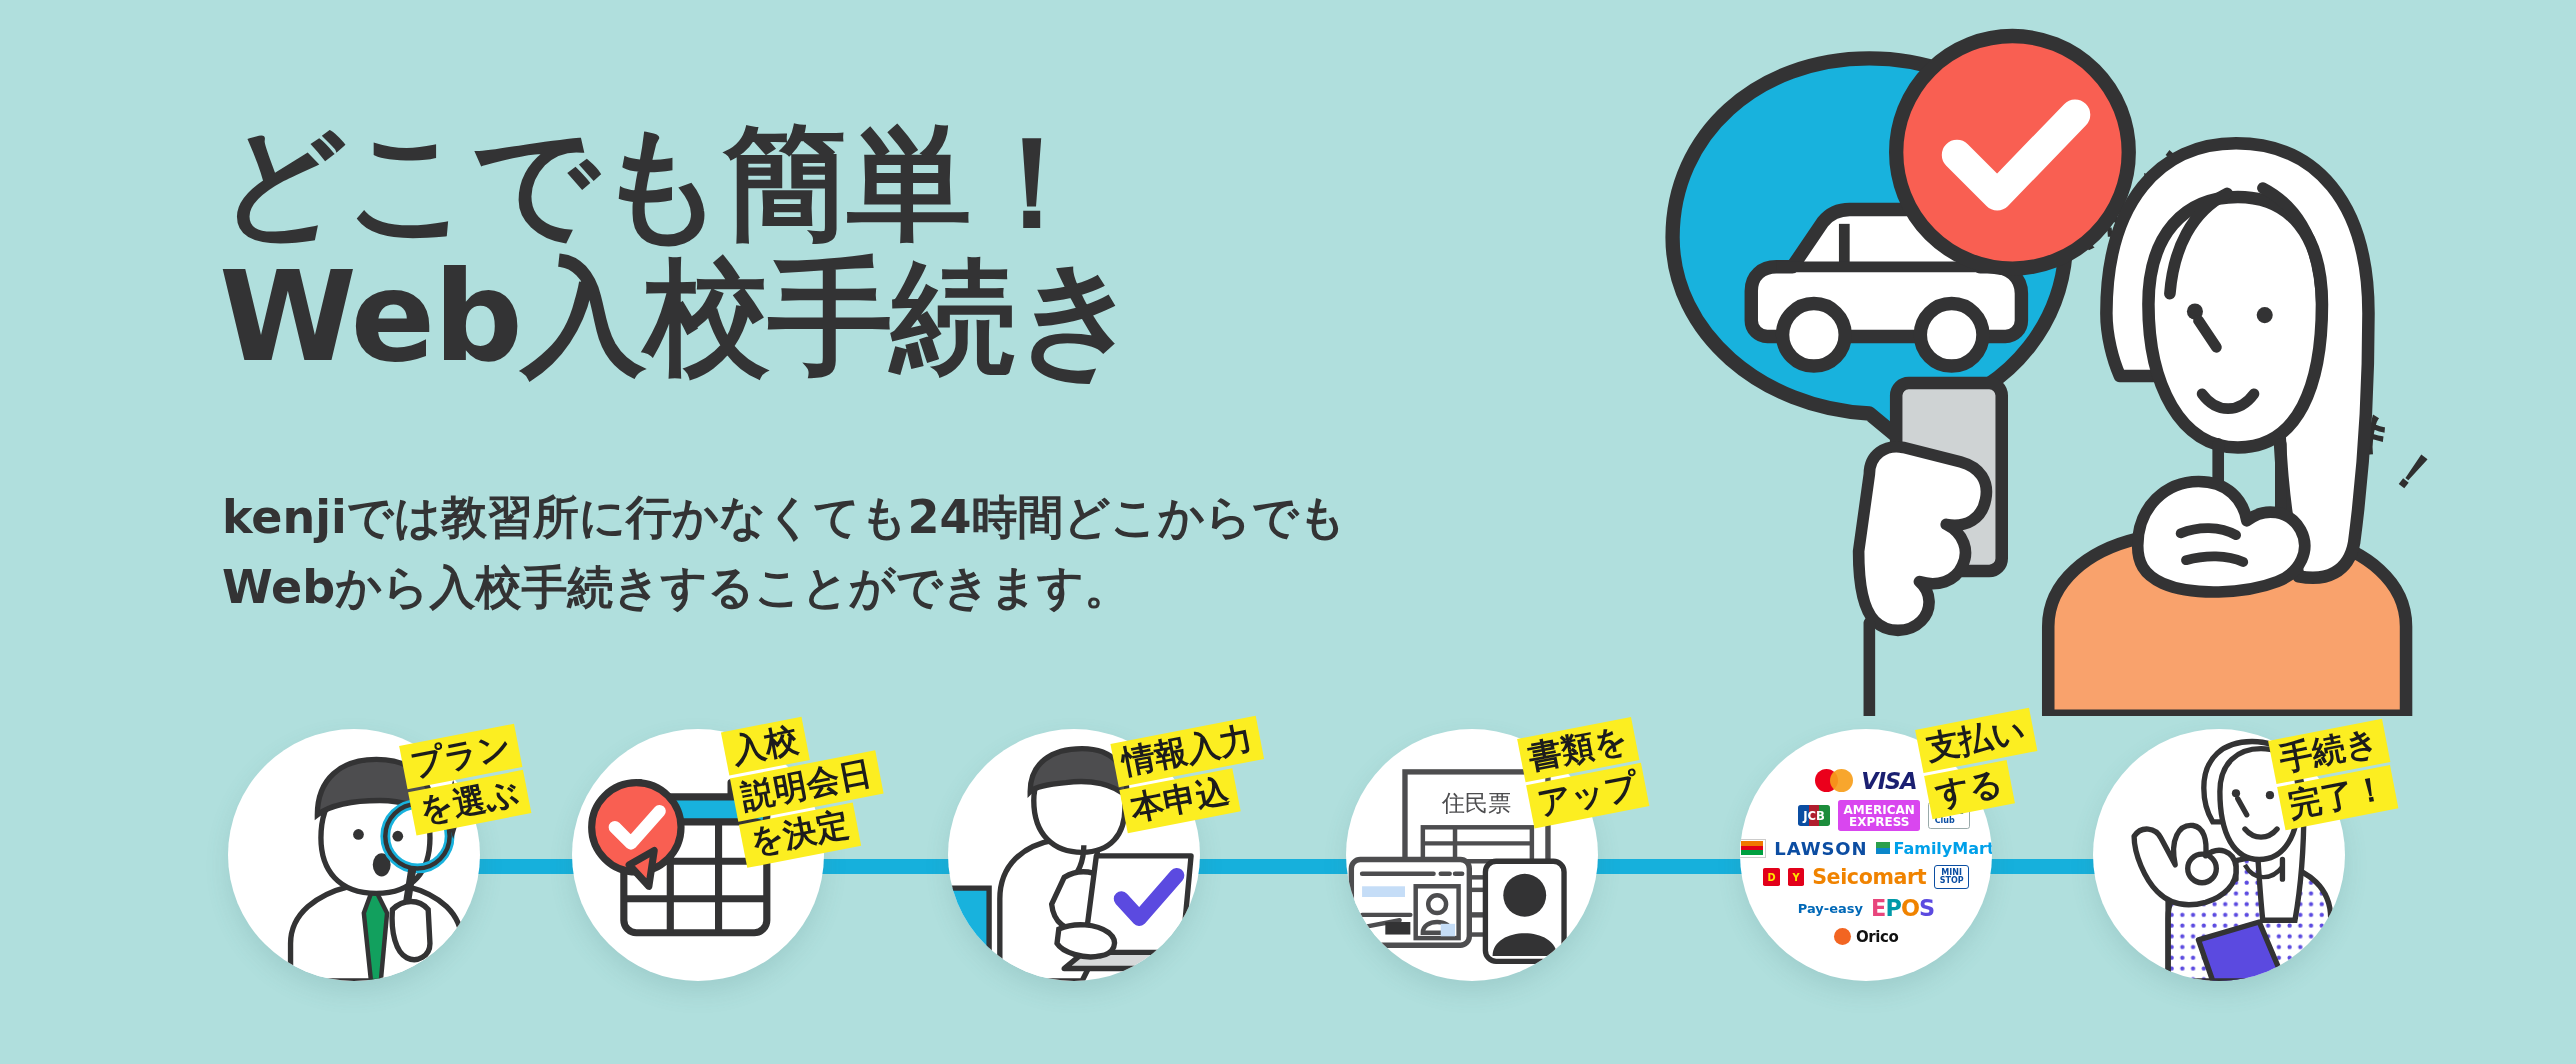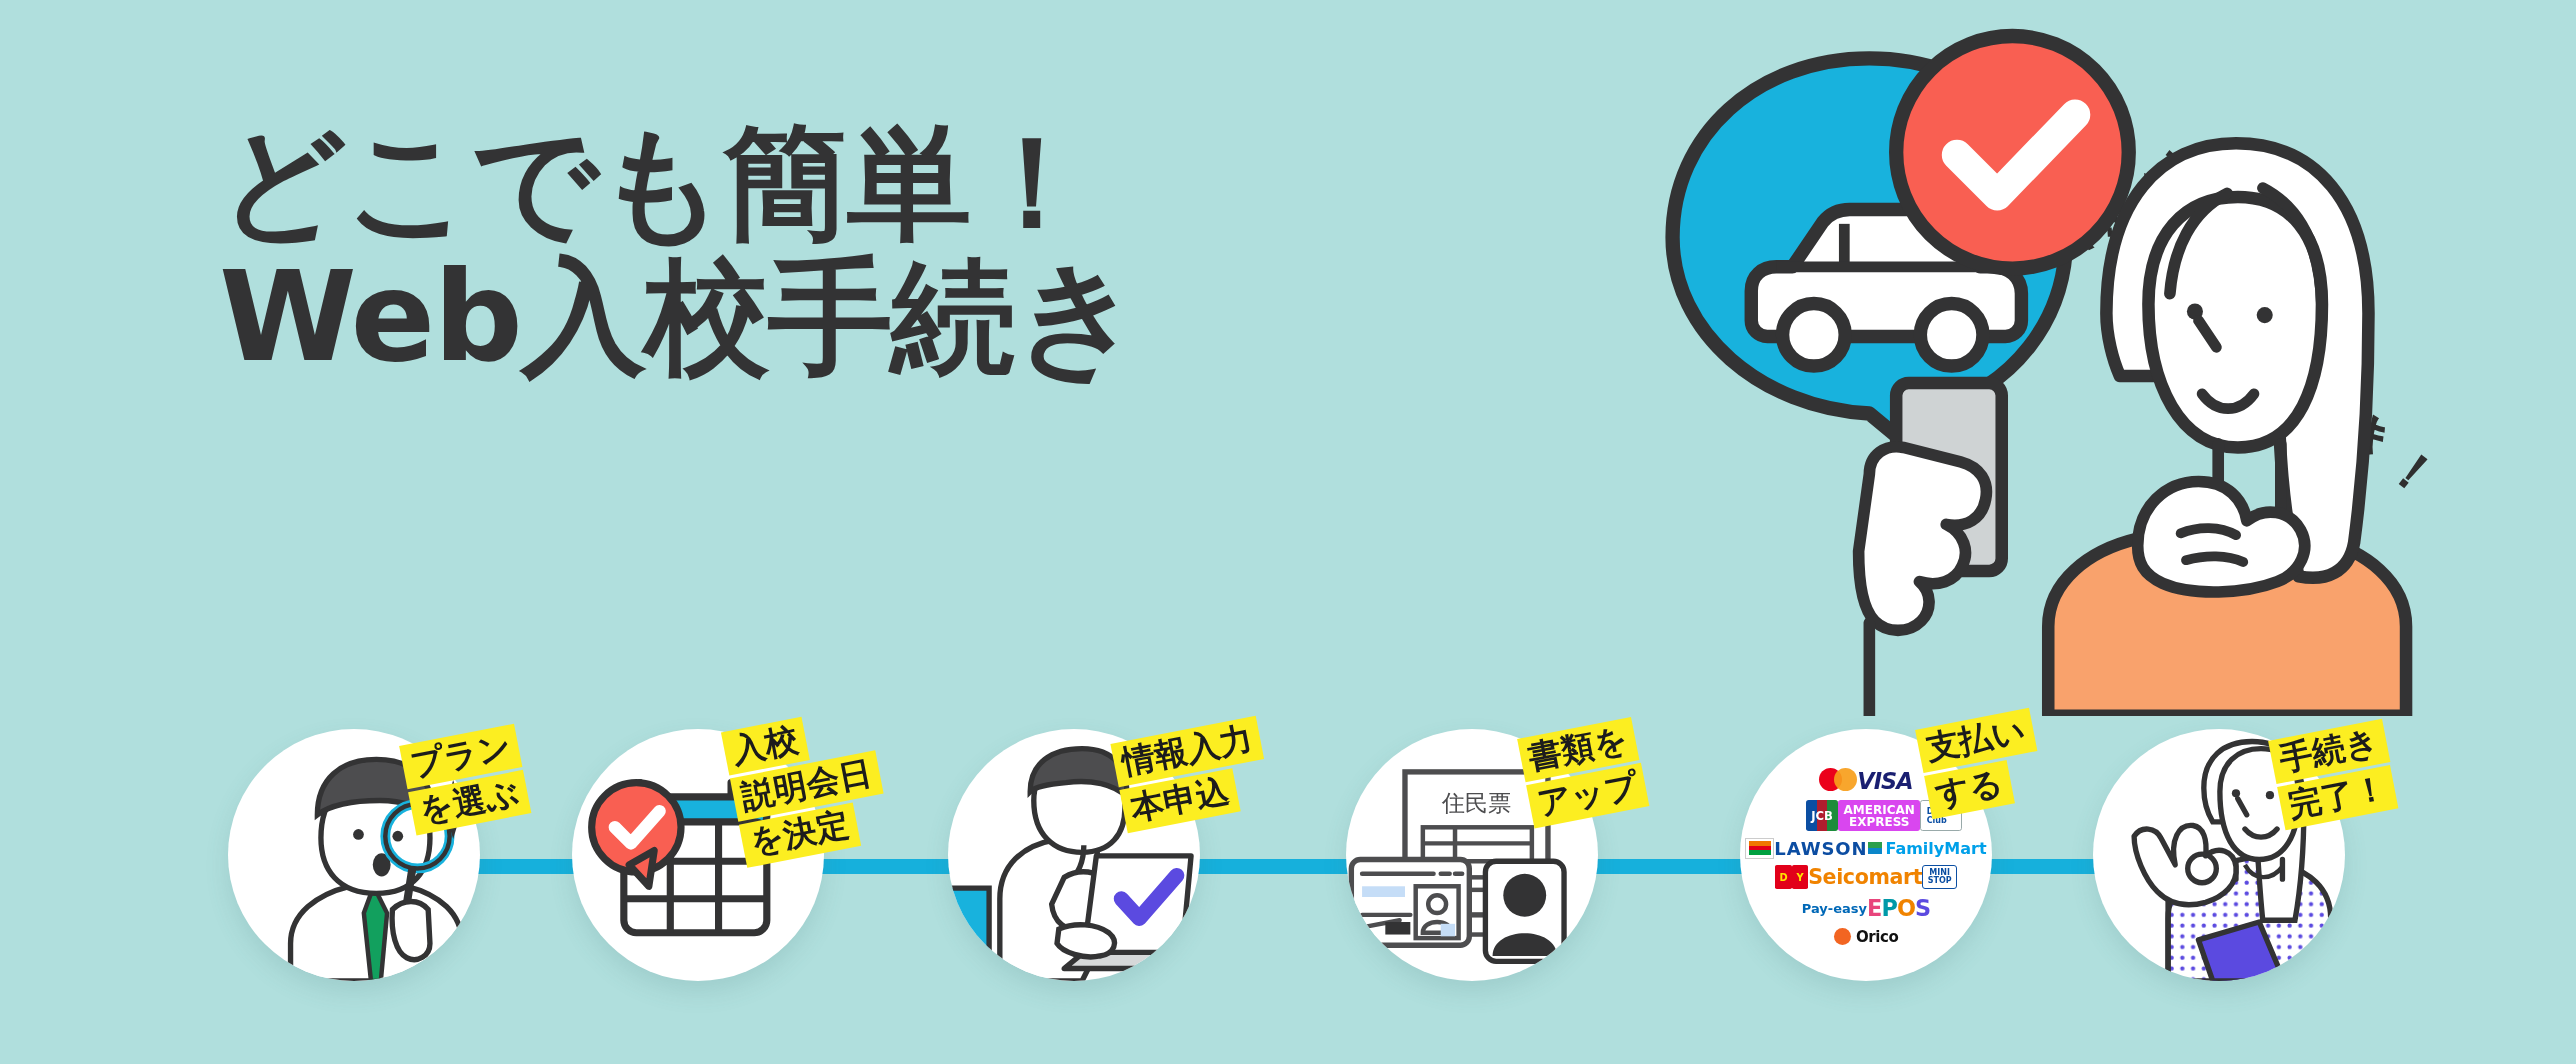--- a/index.html
+++ b/index.html
@@ -50,21 +50,21 @@
     display:inline-block;background:#fcee21;color:#1c1c1c;
     font-weight:900;font-size:33px;line-height:1.12;
     padding:2.7px 8px 4.5px 8px;white-space:nowrap;margin-bottom:2.7px;
     font-family:"DejaVu Sans","Liberation Sans",sans-serif;
   }
   .tag-rot{transform:rotate(-11deg);}
 
   
   .paygrid{position:absolute;left:0;top:0;width:252px;height:252px;
            display:flex;flex-direction:column;align-items:center;justify-content:center;gap:6.3px;padding-top:3.6px;box-sizing:border-box;}
-  .payrow{display:flex;justify-content:center;}
+  .payrow{display:flex;align-items:center;justify-content:center;gap:8px;}
   .lg{display:inline-flex;align-items:center;justify-content:center;}
   .lg-txt{font-weight:900;font-family:"DejaVu Sans","Liberation Sans",sans-serif;}
   .visa{color:#1a1f71;font-size:22.4px;font-style:italic;letter-spacing:-0.9px;}
   .lawson{color:#0c4da2;font-size:18px;letter-spacing:0.9px;}
   .famima{color:#00a0e9;font-size:16px;}
   .seico{color:#f08300;font-size:20.6px;letter-spacing:-0.4px;}
   .epos{font-size:22.4px;letter-spacing:-0.9px;}
   .orico{color:#111;font-size:15px;letter-spacing:-0.4px;}
   .payeasy{color:#0068b7;font-size:13px;}
   .mc{position:relative;width:38px;height:23px;}
@@ -85,20 +85,24 @@
 </head>
 <body>
 
 <div class="stage">
 
   <div class="headline">
     <div class="hl-line">どこでも簡単！</div>
     <div class="hl-line">Web入校手続き</div>
   </div>
 
+  <div class="subcopy">
+    <div class="sub-line">kenjiでは教習所に行かなくても24時間どこからでも</div>
+    <div class="sub-line">Webから入校手続きすることができます。</div>
+  </div>
 
   <div class="callout callout-a">PC・スマホで</div>
   <div class="callout callout-b">いつでも入校手続き！</div>
 
   <div class="hero">
     <svg viewBox="0 0 1090 790" xmlns="http://www.w3.org/2000/svg">
 
       <g>
         <path d="M80 255 C80 140 175 55 300 55 C425 55 520 140 520 255 C520 348 460 424 370 448
                  L382 520 L300 452 C180 446 80 362 80 255 Z" fill="#18b2dd" stroke="#333334" stroke-width="16" stroke-linejoin="round"></path>

